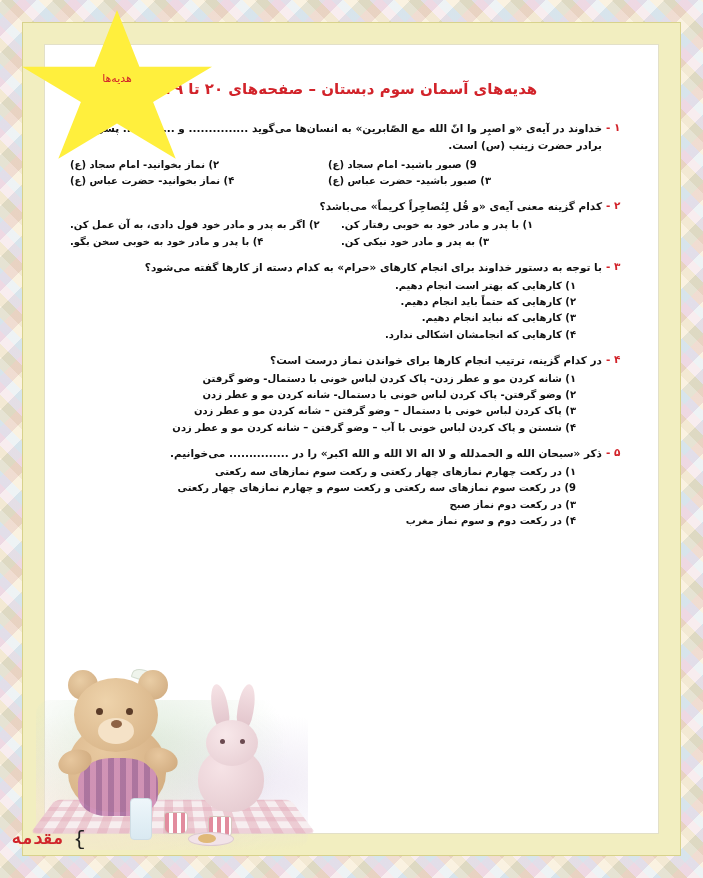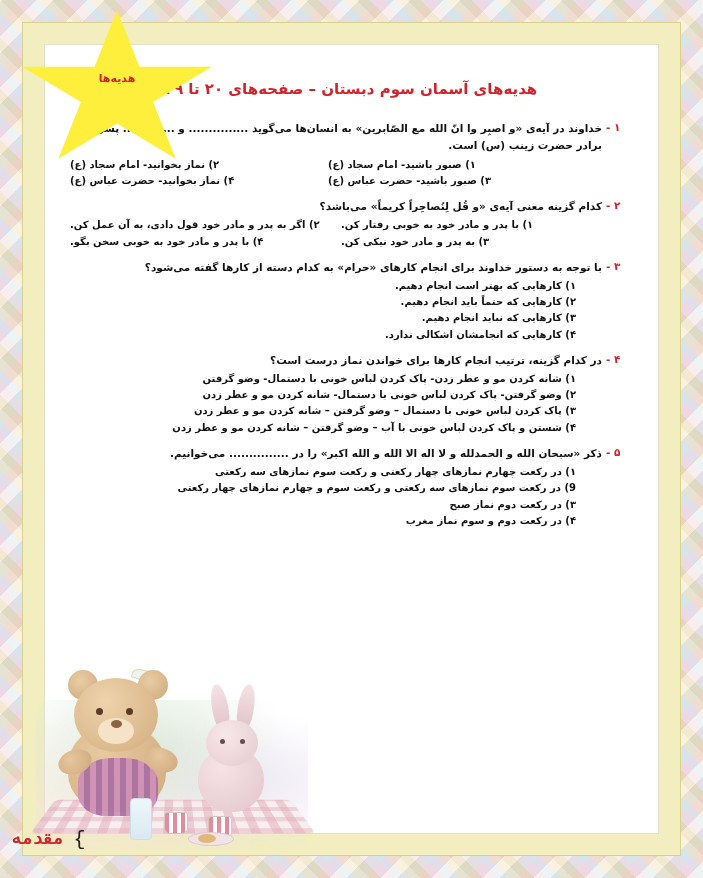--- a/index.html
+++ b/index.html
@@ -87,21 +87,21 @@
     filter: drop-shadow(1px 2px 1px rgba(0,0,0,0.18));
   }
   .star-text {
     position: absolute;
     left: 0;
     top: 62px;
     width: 190px;
     text-align: center;
     font-family: "DejaVu Sans", sans-serif;
     font-size: 11px;
-    font-weight: bold;
+    font-weight: normal;
     color: #d2232a;
     letter-spacing: 2px;
     direction: rtl;
   }
 
   
   .illustration {
     position: absolute;
     left: 22px;
     bottom: 22px;
@@ -450,21 +450,21 @@
 
   <div class="content">
 
     <div class="doc-title">هدیه‌های آسمان سوم دبستان – صفحه‌های ۲۰ تا ۴۹</div>
 
     <div class="q-block">
       <div class="q-num">۱ -</div>
       <div class="q-body">
         <div class="q-text">خداوند در آیه‌ی «و اصبِر وا انّ الله مع الصّابرین» به انسان‌ها می‌گوید ............... و ............. پسر برادر حضرت زینب (س) است.</div>
         <div class="opt-grid opt-pad">
-          <div class="opt">۱) صبور باشید- امام سجاد (ع)</div>
+          <div class="opt">9) صبور باشید- امام سجاد (ع)</div>
           <div class="opt">۲) نماز بخوانید- امام سجاد (ع)</div>
           <div class="opt">۳) صبور باشید- حضرت عباس (ع)</div>
           <div class="opt">۴) نماز بخوانید- حضرت عباس (ع)</div>
         </div>
       </div>
     </div>
 
     <div class="q-block">
       <div class="q-num">۲ -</div>
       <div class="q-body">

